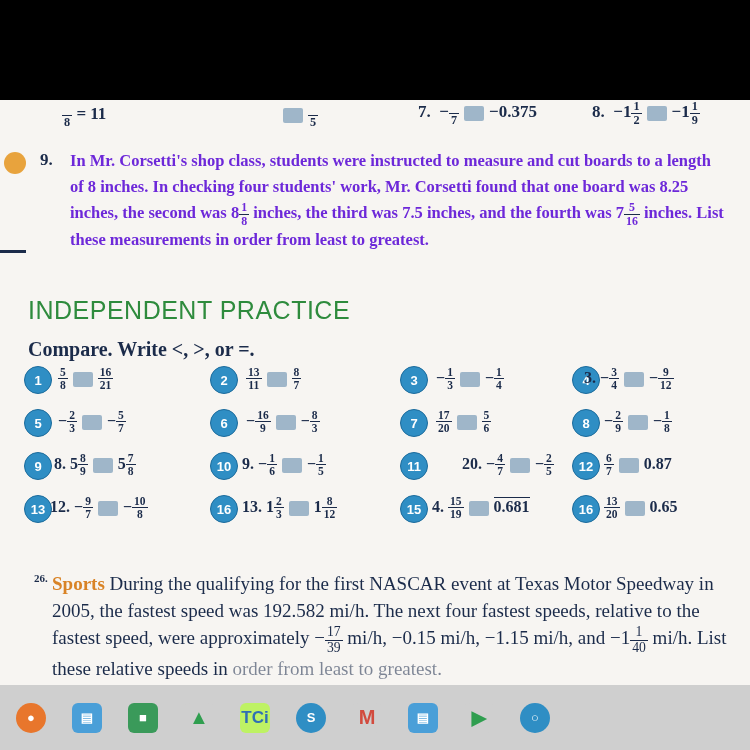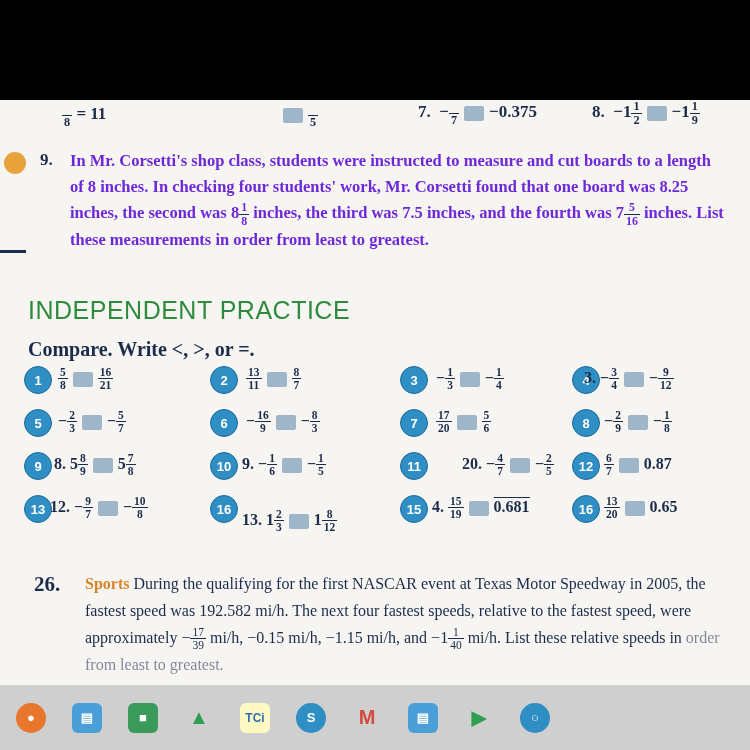--- a/index.html
+++ b/index.html
@@ -55,22 +55,22 @@
   .qn{
     position:absolute;width:26px;height:26px;border-radius:50%;
     background:#2f8ec4;color:#fff;font-family:"Liberation Sans",sans-serif;
     font-size:13px;font-weight:bold;display:flex;align-items:center;justify-content:center;
     border:1.5px solid #1b6b9c;
   }
   .q0{left:0px;} .q1{left:186px;} .q2{left:376px;} .q3{left:548px;}
   .origlabel{font-size:16px;font-weight:bold;color:#1b2b4a;}
   
   .prob26{position:absolute;left:28px;top:470px;width:700px;}
-  .prob26 .num{position:absolute;left:6px;top:2px;font-size:21px;font-weight:bold;color:#1b2b4a;}
-  .prob26 .body{margin-left:57px;font-size:16px;line-height:27px;color:#1b2b4a;}
+  .prob26 .num{position:absolute;left:6px;top:2px;font-size:11px;font-weight:bold;color:#1b2b4a;}
+  .prob26 .body{margin-left:24px;font-size:19px;line-height:27px;color:#1b2b4a;}
   .sports{color:#d98326;font-weight:bold;}
   .fade{opacity:0.55;}
   .leftmark{
     position:absolute;left:0px;top:150px;width:26px;height:3px;background:#1b2b4a;
   }
   .leftbullet{
     position:absolute;left:4px;top:52px;width:22px;height:22px;border-radius:50%;background:#e8a33d;
   }
 </style>
 </head>
@@ -179,21 +179,21 @@
       </div>
     </div>
 
     <div class="grow">
       <div class="qn q0">13</div>
       <div class="cell c0" style="left:26px;">
         <span class="origlabel">12.</span>
         −<span class="frac"><span class="n">9</span><span class="d">7</span></span><span class="box"></span>−<span class="frac"><span class="n">10</span><span class="d">8</span></span>
       </div>
       <div class="qn q1">16</div>
-      <div class="cell c1" style="left:218px;margin-top:13px;">
+      <div class="cell c1" style="left:218px;">
         <span class="origlabel">13.</span>
         1<span class="frac"><span class="n">2</span><span class="d">3</span></span><span class="box"></span>1<span class="frac"><span class="n">8</span><span class="d">12</span></span>
       </div>
       <div class="qn q2">15</div>
       <div class="cell c2" style="left:408px;">
         <span class="origlabel">4.</span>
         <span class="frac"><span class="n">15</span><span class="d">19</span></span><span class="box"></span><span style="border-top:1.2px solid #1b2b4a;margin-top:8px;">0.681</span>
       </div>
       <div class="qn q3">16</div>
       <div class="cell c3" style="left:580px;">
@@ -223,21 +223,21 @@
   </div>
   <div class="appicon" style="background:#4a9fd8;">
     <span>▤</span>
   </div>
   <div class="appicon" style="background:#3a9a5a;">
     <span>■</span>
   </div>
   <div class="appicon" style="background:#cfcfcf;color:#2f9e4f;font-size:20px;">
     <span>▲</span>
   </div>
-  <div class="appicon" style="background:#fef9c3;color:#2f6fb5;font-size:12px;">
+  <div class="appicon" style="background:#bef264;color:#2f6fb5;font-size:17px;">
     <span>TCi</span>
   </div>
   <div class="appicon" style="background:#2f8ec4;border-radius:50%;">
     <span>S</span>
   </div>
   <div class="appicon" style="background:#cfcfcf;color:#d24b3e;font-size:20px;">
     <span>M</span>
   </div>
   <div class="appicon" style="background:#4a9fd8;">
     <span>▤</span>

